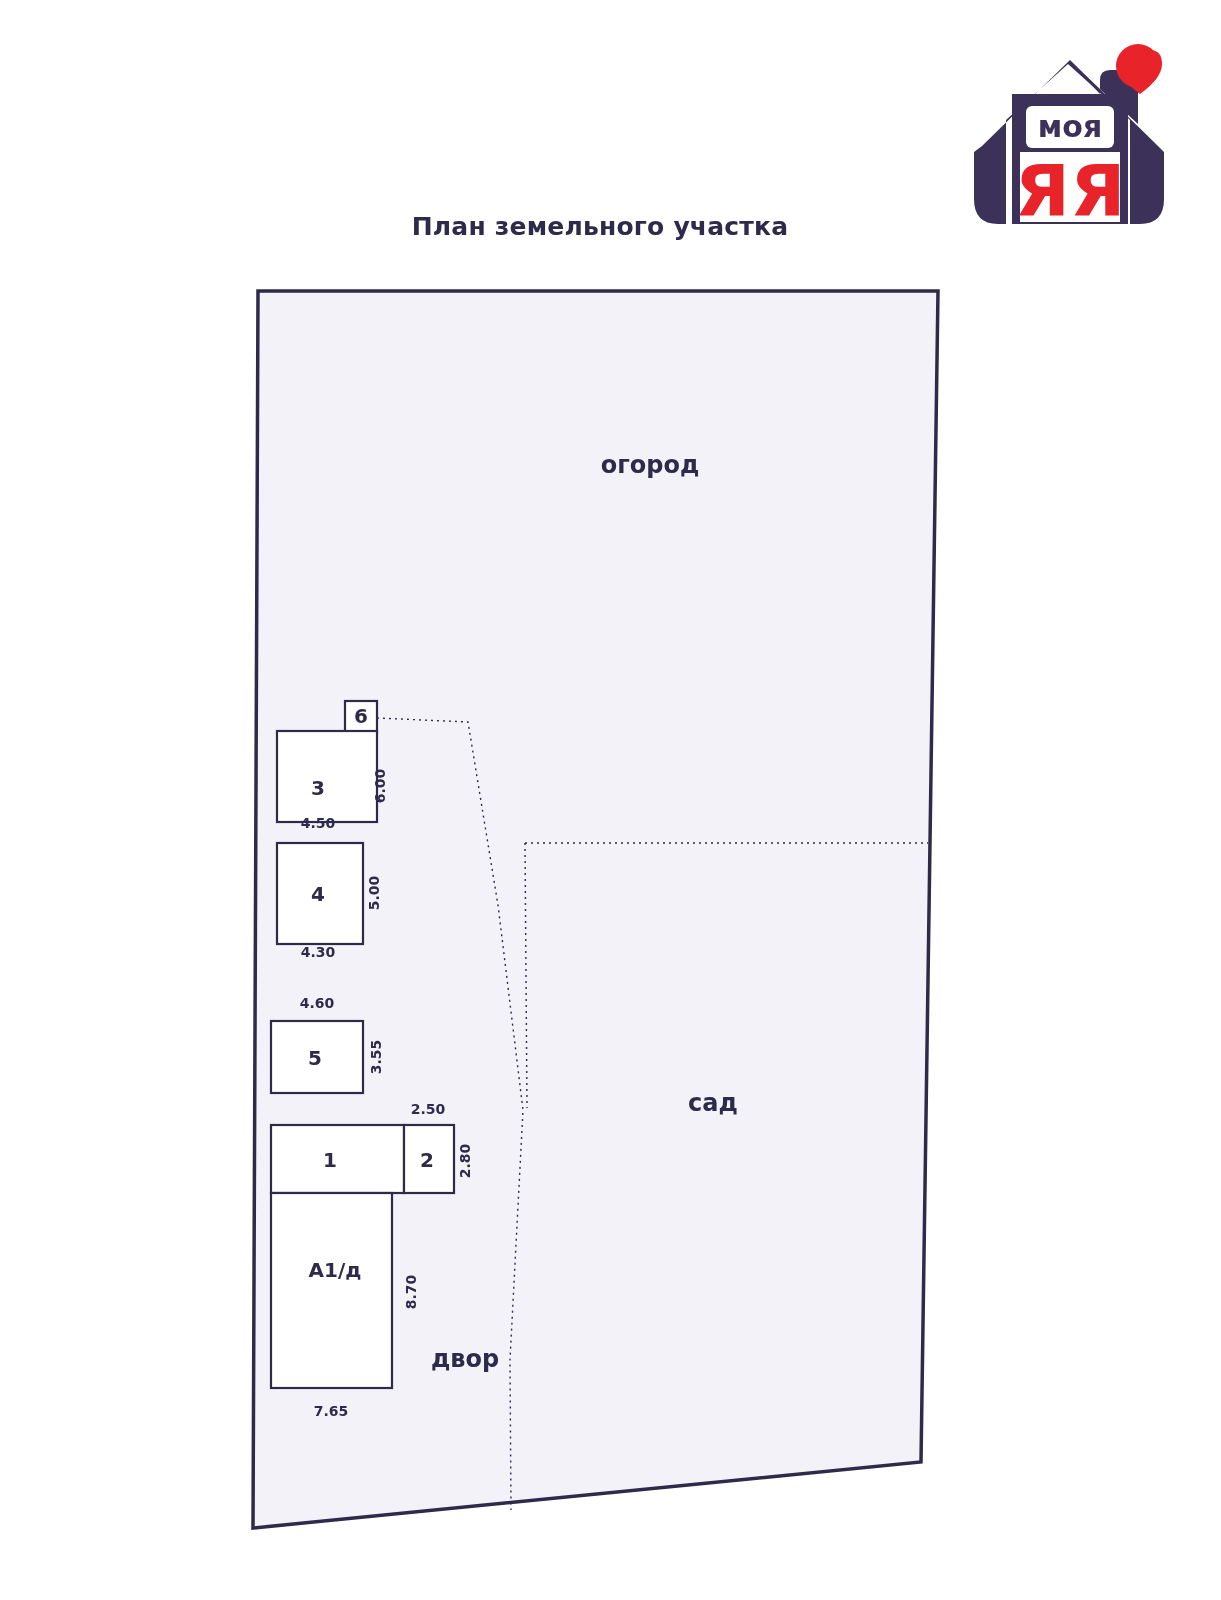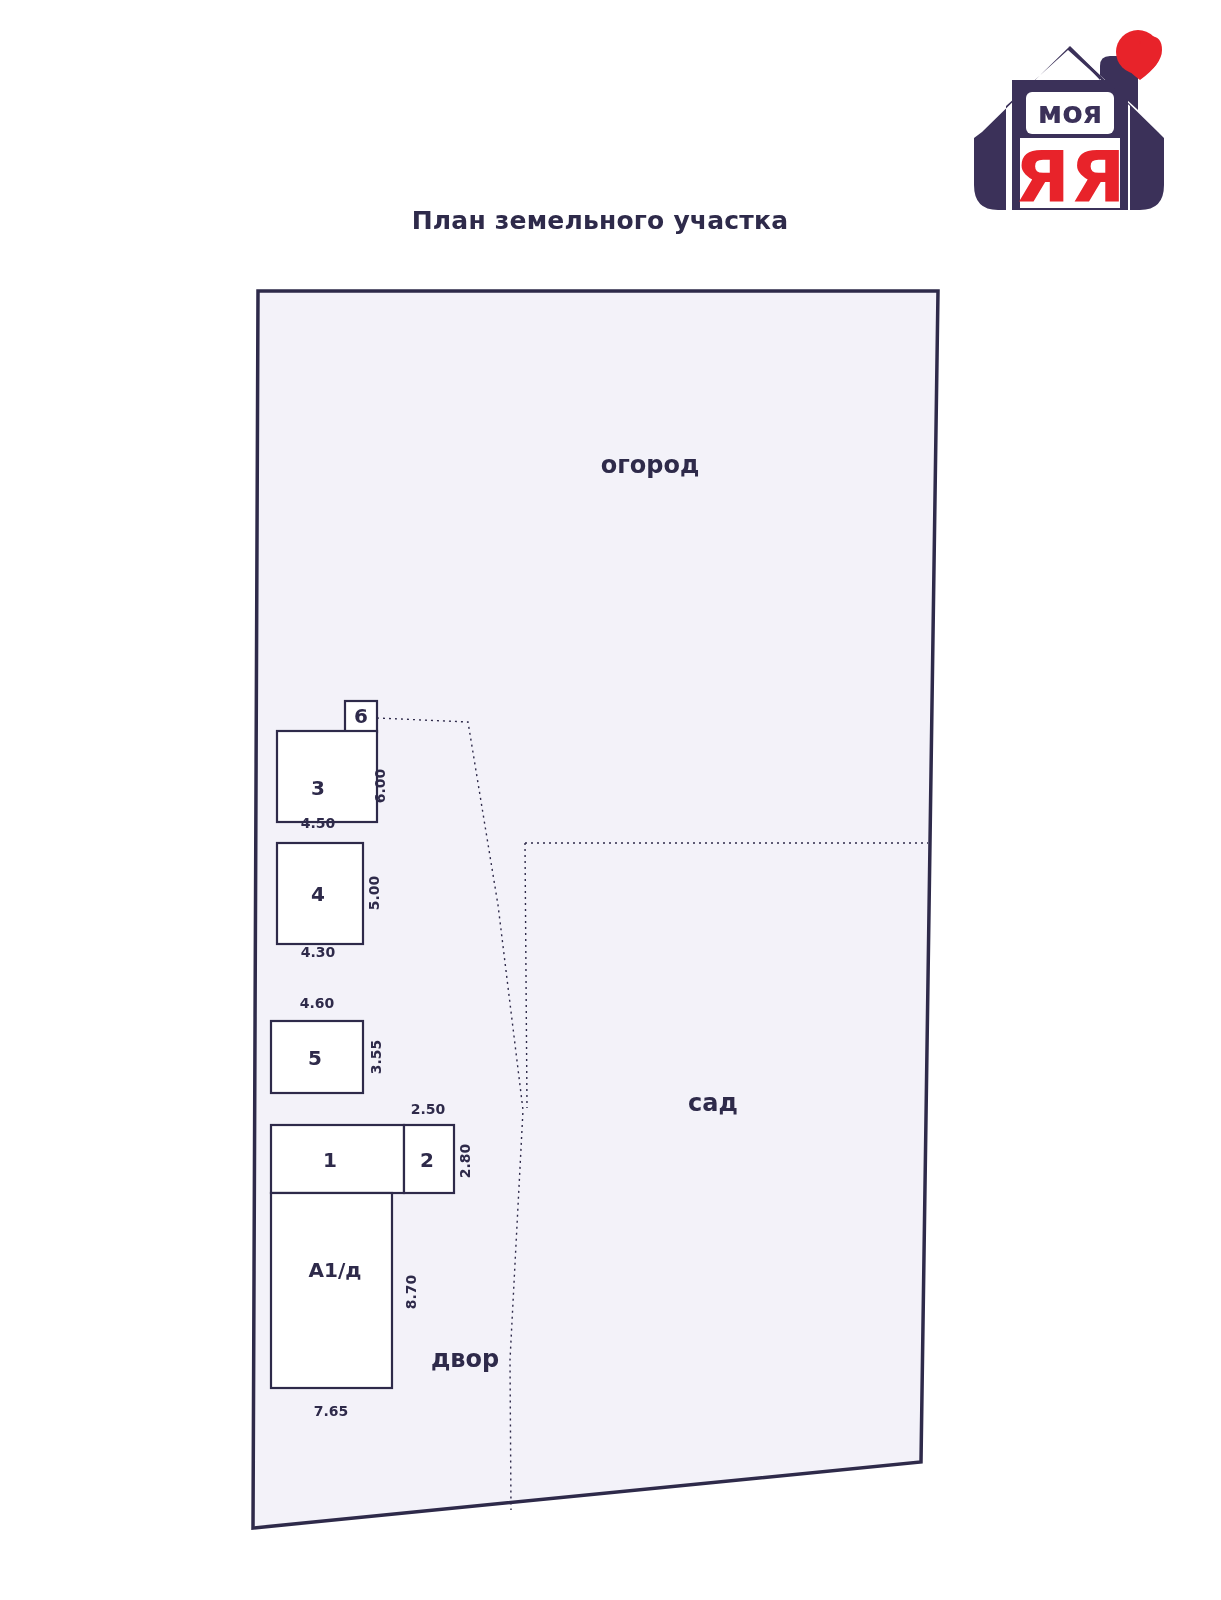--- a/index.html
+++ b/index.html
@@ -16,32 +16,32 @@
   }
   #plan-root {
     position: absolute;
     left: 0; top: 0;
     width: 1221px;
     height: 1600px;
   }
   .page-title {
     position: absolute;
     left: 0;
-    top: 206px;
+    top: 212px;
     width: 1200px;
     text-align: center;
     font-size: 25px;
     font-weight: bold;
     color: #2e2a4a;
     letter-spacing: 0.2px;
   }
   .logo {
     position: absolute;
     right: 48px;
-    top: 10px;
+    top: 24px;
     width: 205px;
     height: 215px;
   }
   svg.plan {
     position: absolute;
     left: 0;
     top: 0;
     width: 1221px;
     height: 1600px;
   }

